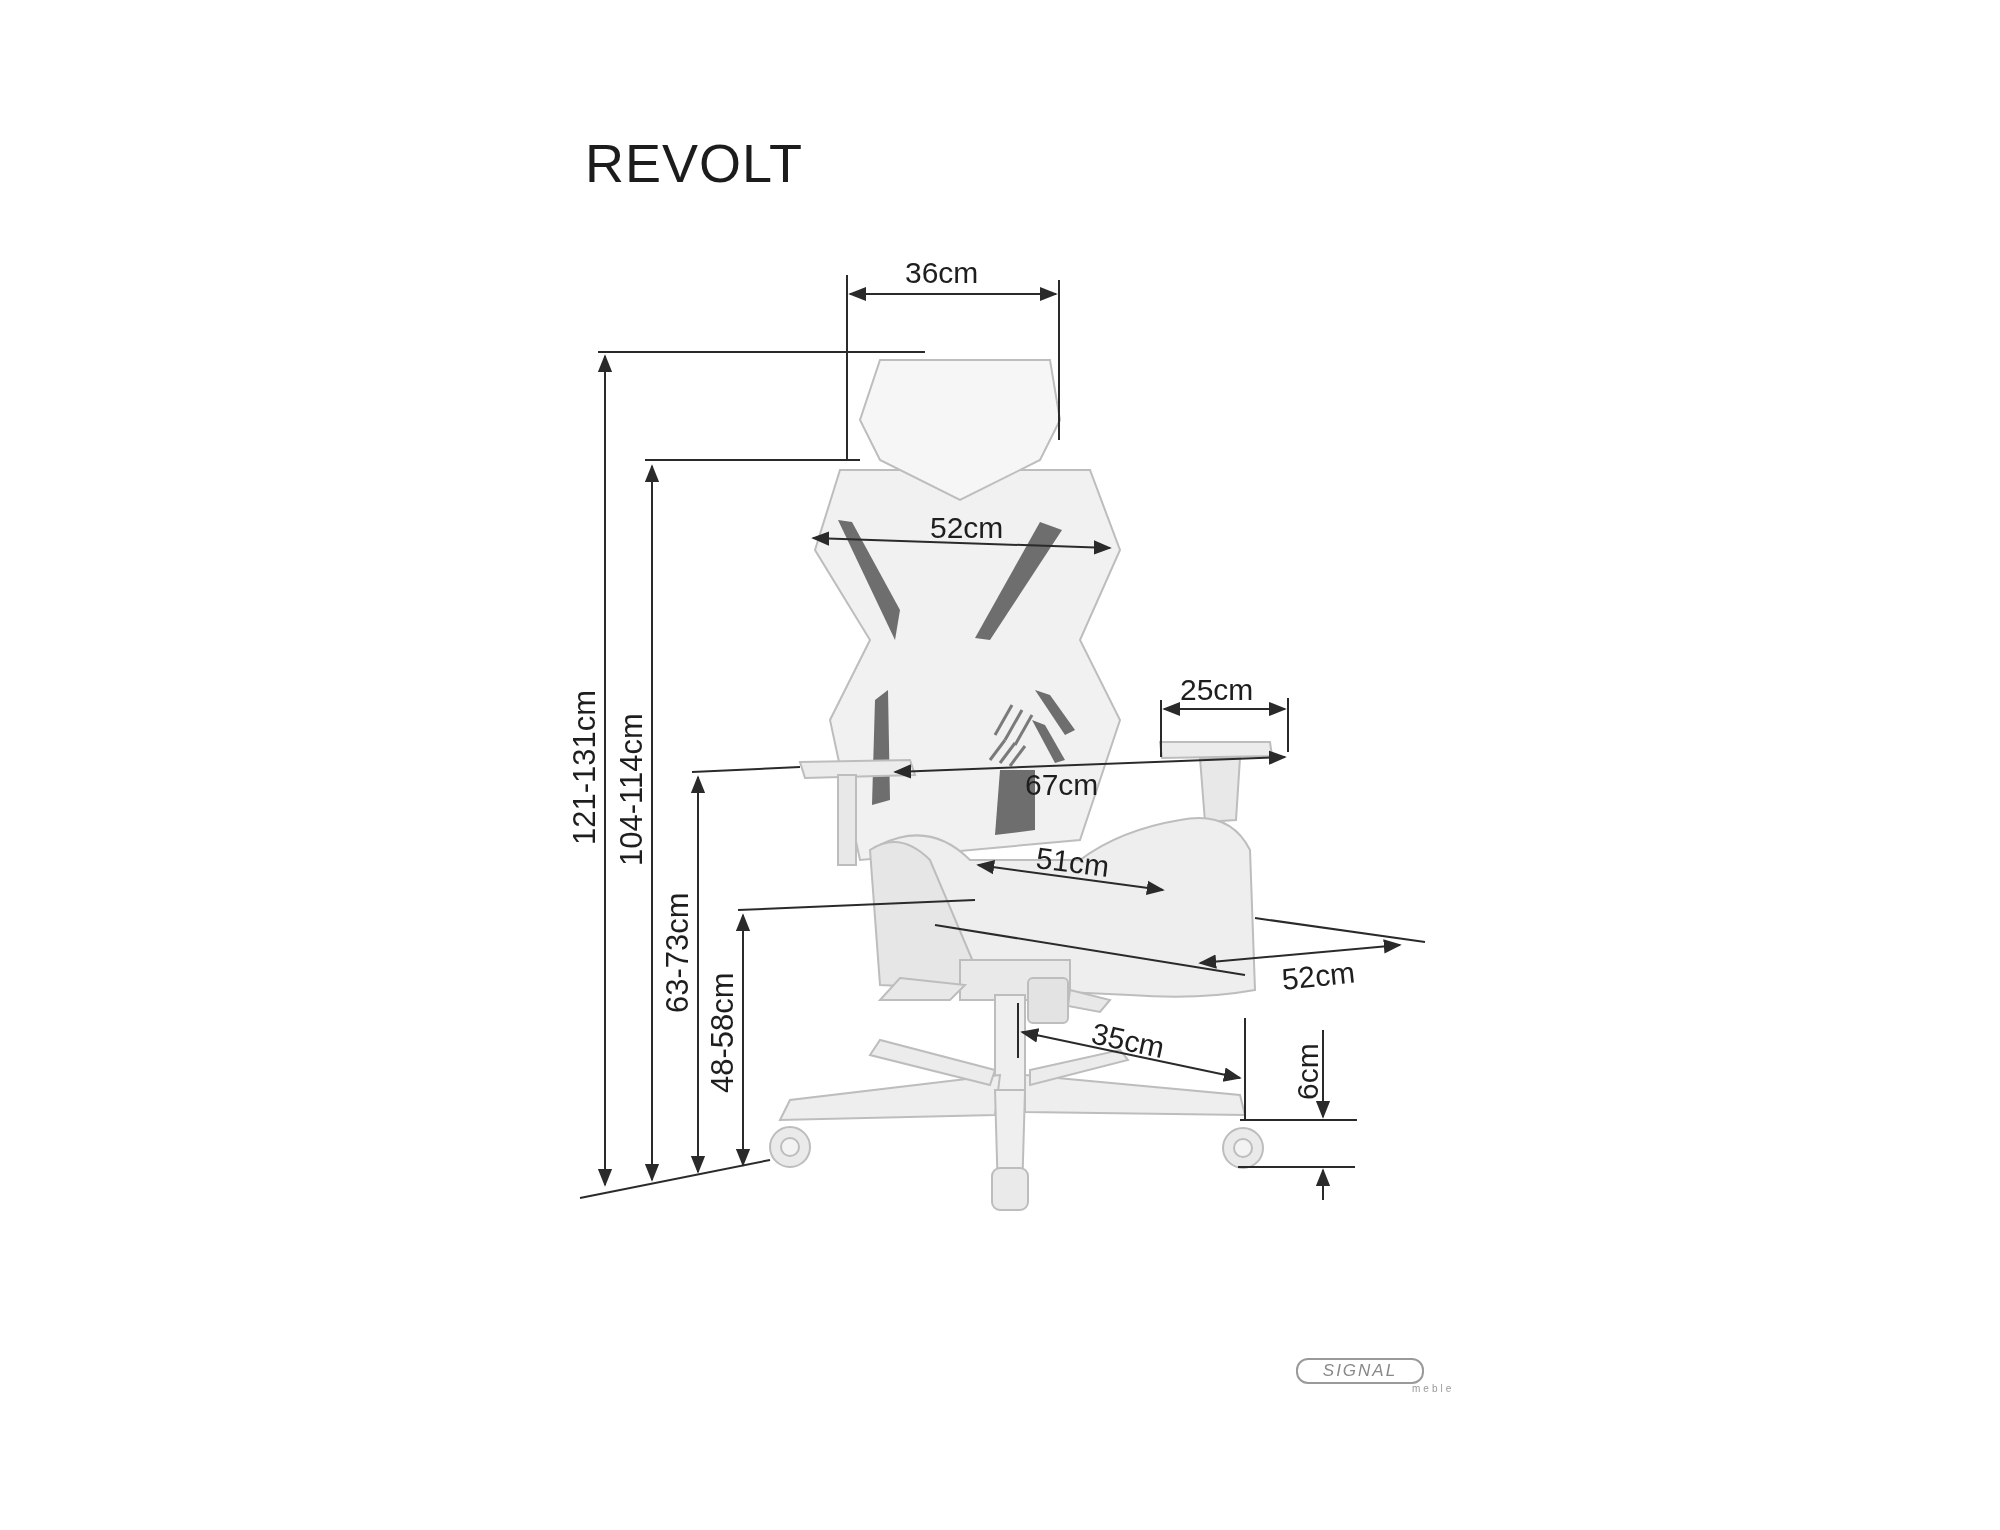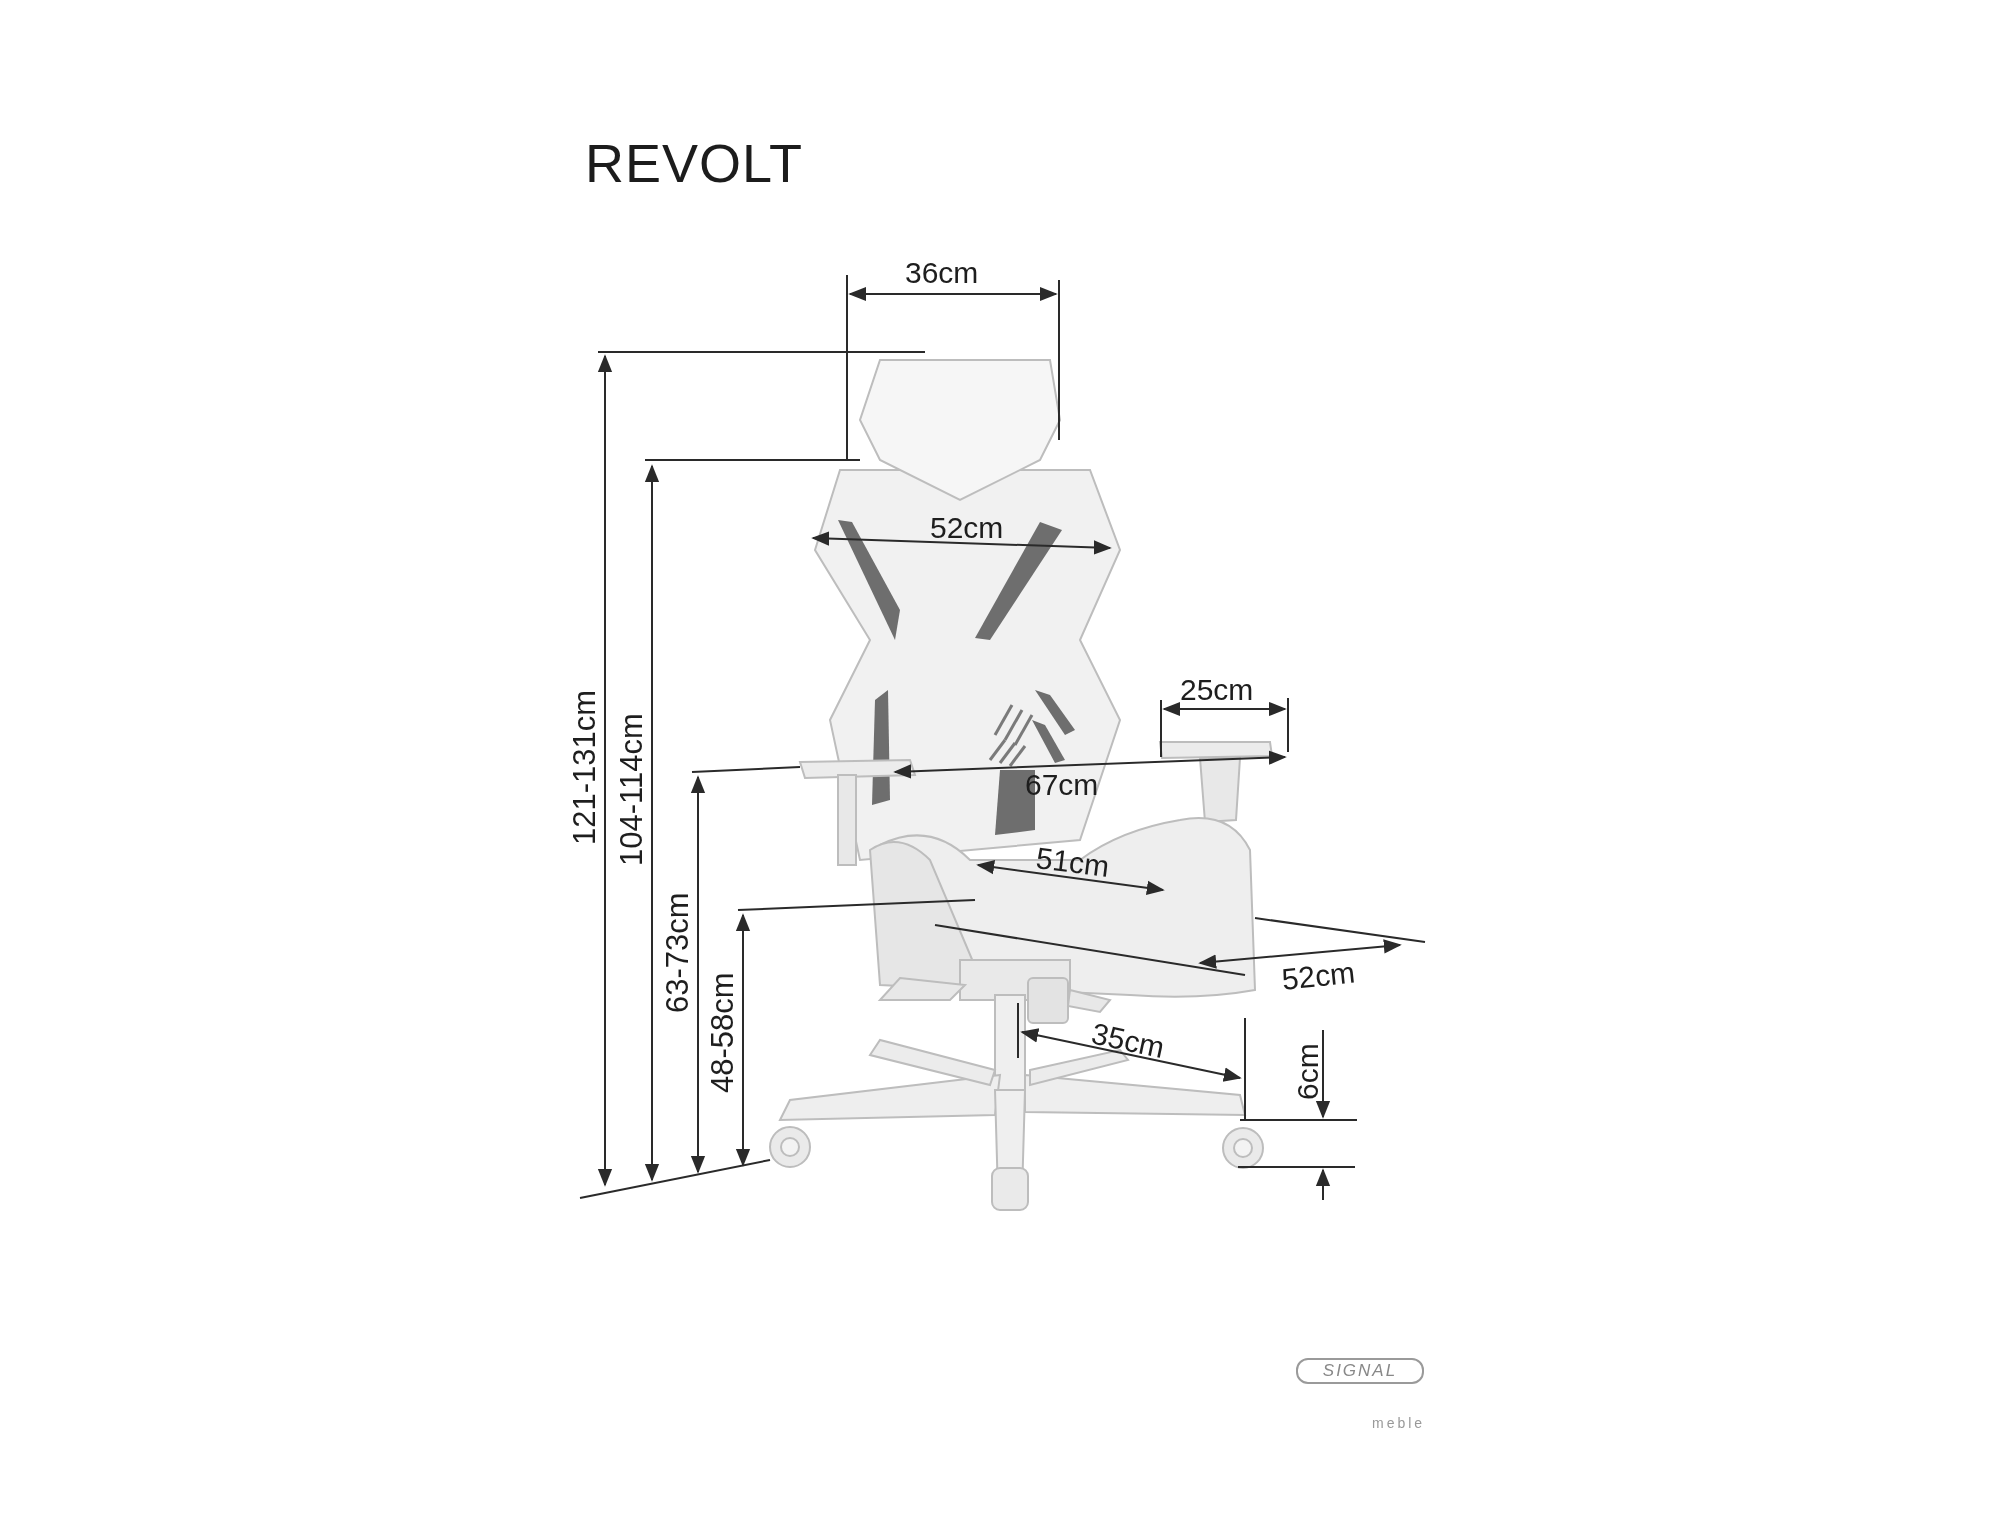--- a/index.html
+++ b/index.html
@@ -2,21 +2,21 @@
 <html><head>
 <meta charset="utf-8">
 <style>
   html, body { margin: 0; padding: 0; background: #ffffff; }
   body { width: 2000px; height: 1530px; position: relative; overflow: hidden; font-family: "Liberation Sans", sans-serif; }
   #stage { position: absolute; left: 0; top: 0; width: 1912px; height: 1530px; }
   .title { position: absolute; left: 585px; top: 132px; font-size: 54px; color: #1c1c1c; letter-spacing: 1px; font-family: "Liberation Sans", sans-serif; }
   svg text { font-family: "Liberation Sans", sans-serif; fill: #1e1e1e; }
   .logo { position: absolute; left: 1296px; top: 1358px; width: 124px; height: 22px; border: 2px solid #9a9a9a; border-radius: 12px; text-align: center; }
   .logo .brand { font-family: "Liberation Sans", sans-serif; font-weight: normal; font-style: italic; font-size: 17px; color: #888; letter-spacing: 2px; line-height: 22px; }
-  .logo-sub { position: absolute; left: 1372px; top: 1383px; font-size: 14px; color: #999; letter-spacing: 3px; font-family: "Liberation Sans", sans-serif; margin-top: 32px; }
+  .logo-sub { position: absolute; left: 1412px; top: 1383px; font-size: 10px; color: #999; letter-spacing: 3px; font-family: "Liberation Sans", sans-serif; }
 </style>
 </head>
 <body>
 
 <div id="stage">
 
   <div class="title">REVOLT</div>
 
   <svg width="2000" height="1530" viewBox="0 0 2000 1530" xmlns="http://www.w3.org/2000/svg" style="position:absolute;left:0;top:0;">
     <defs>

